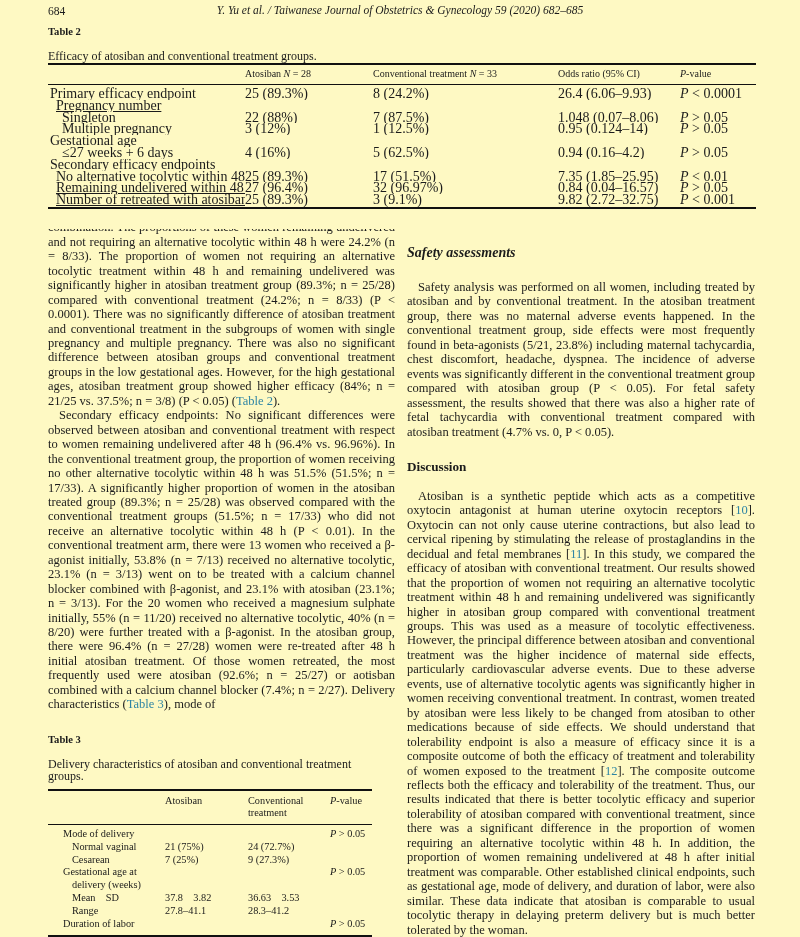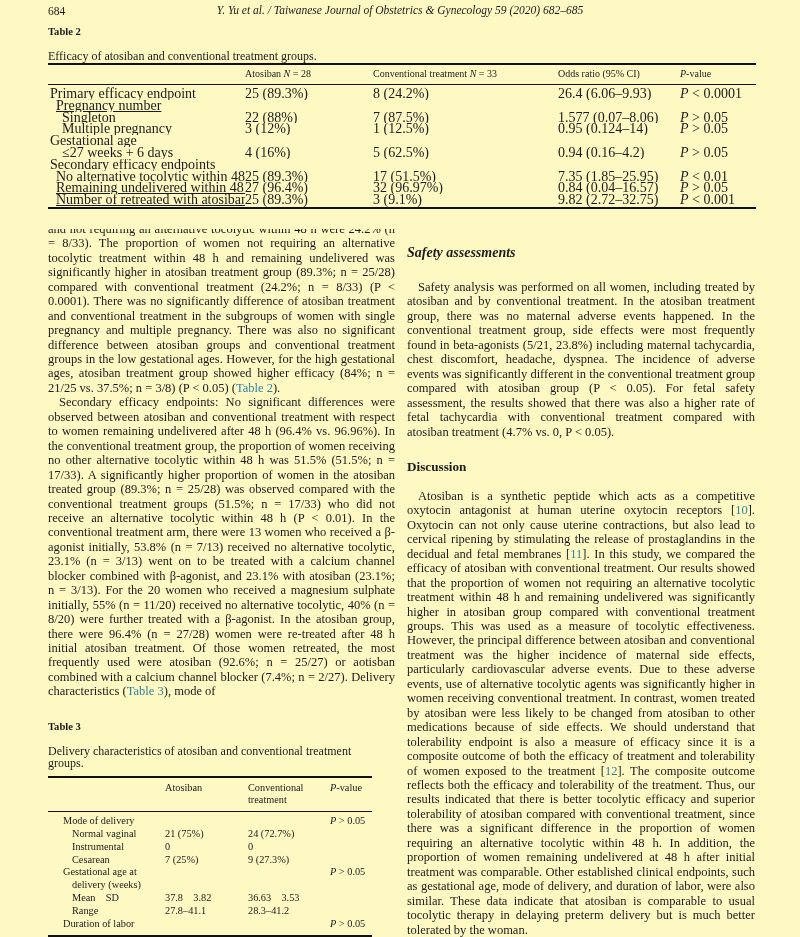--- a/index.html
+++ b/index.html
@@ -94,21 +94,21 @@
             <td class="ind1">Pregnancy number</td>
             <td></td>
             <td></td>
             <td></td>
             <td></td>
           </tr>
         <tr>
             <td class="ind2">Singleton</td>
             <td>22 (88%)</td>
             <td>7 (87.5%)</td>
-            <td>1.577 (0.07–8.06)</td>
+            <td>1.048 (0.07–8.06)</td>
             <td><span class="it">P</span><span> &gt; 0.05</span></td>
           </tr>
         <tr>
             <td class="ind2">Multiple pregnancy</td>
             <td>3 (12%)</td>
             <td>1 (12.5%)</td>
             <td>0.95 (0.124–14)</td>
             <td><span class="it">P</span><span> &gt; 0.05</span></td>
           </tr>
         <tr>
@@ -188,26 +188,20 @@
                 <td></td>
                 <td><span class="it">P</span><span> &gt; 0.05</span></td>
               </tr>
             <tr>
                 <td class="ind1">Normal vaginal</td>
                 <td>21 (75%)</td>
                 <td>24 (72.7%)</td>
                 <td></td>
               </tr>
             <tr>
-                <td class="ind1">Instrumental</td>
-                <td>0</td>
-                <td>0</td>
-                <td></td>
-              </tr>
-            <tr>
                 <td class="ind1">Cesarean</td>
                 <td>7 (25%)</td>
                 <td>9 (27.3%)</td>
                 <td></td>
               </tr>
             <tr>
                 <td class="hang">Gestational age at delivery (weeks)</td>
                 <td></td>
                 <td></td>
                 <td><span class="it">P</span><span> &gt; 0.05</span></td>

